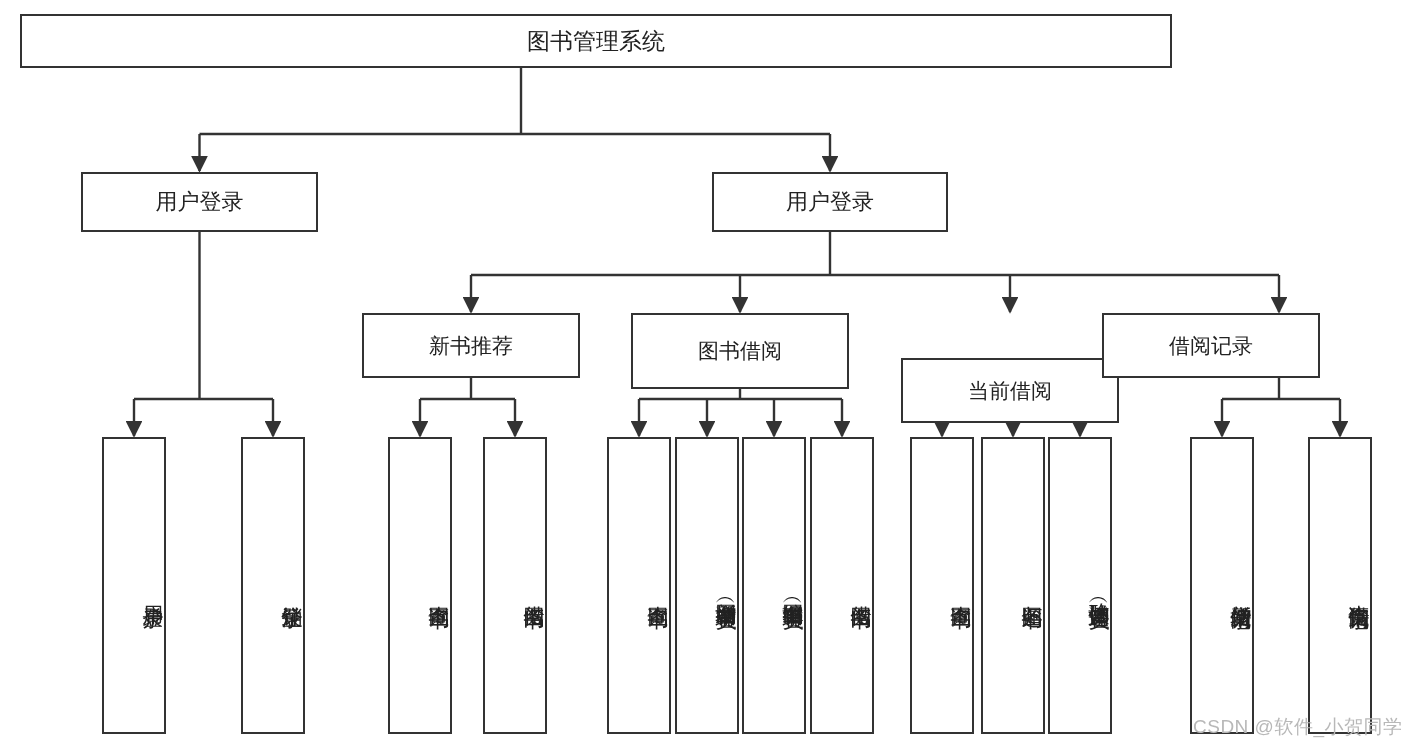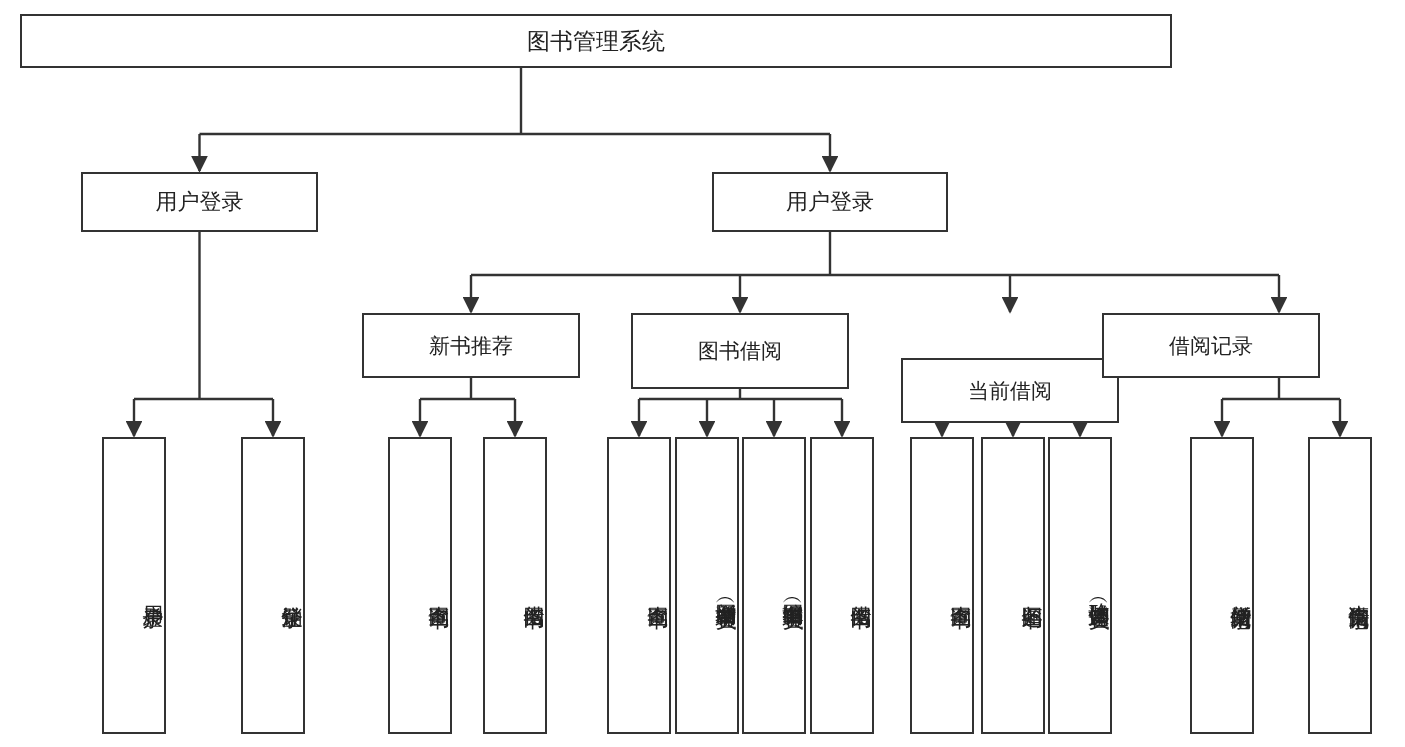--- a/index.html
+++ b/index.html
@@ -175,13 +175,14 @@
         <span class="node-label">确认归还（管理员）</span>
       </div>
       <div class="node leaf" style="left: 1190px; top: 437px; width: 64px; height: 297px;">
         <span class="node-label">新增借阅记录</span>
       </div>
       <div class="node leaf" style="left: 1308px; top: 437px; width: 64px; height: 297px;">
         <span class="node-label">查询借阅记录</span>
       </div>
     </div>
 
+  <div class="watermark" style="left: 1193px; top: 714px; color: rgb(184, 184, 184);">CSDN @软件_小贺同学</div>
 </div>
 
 </body></html>

